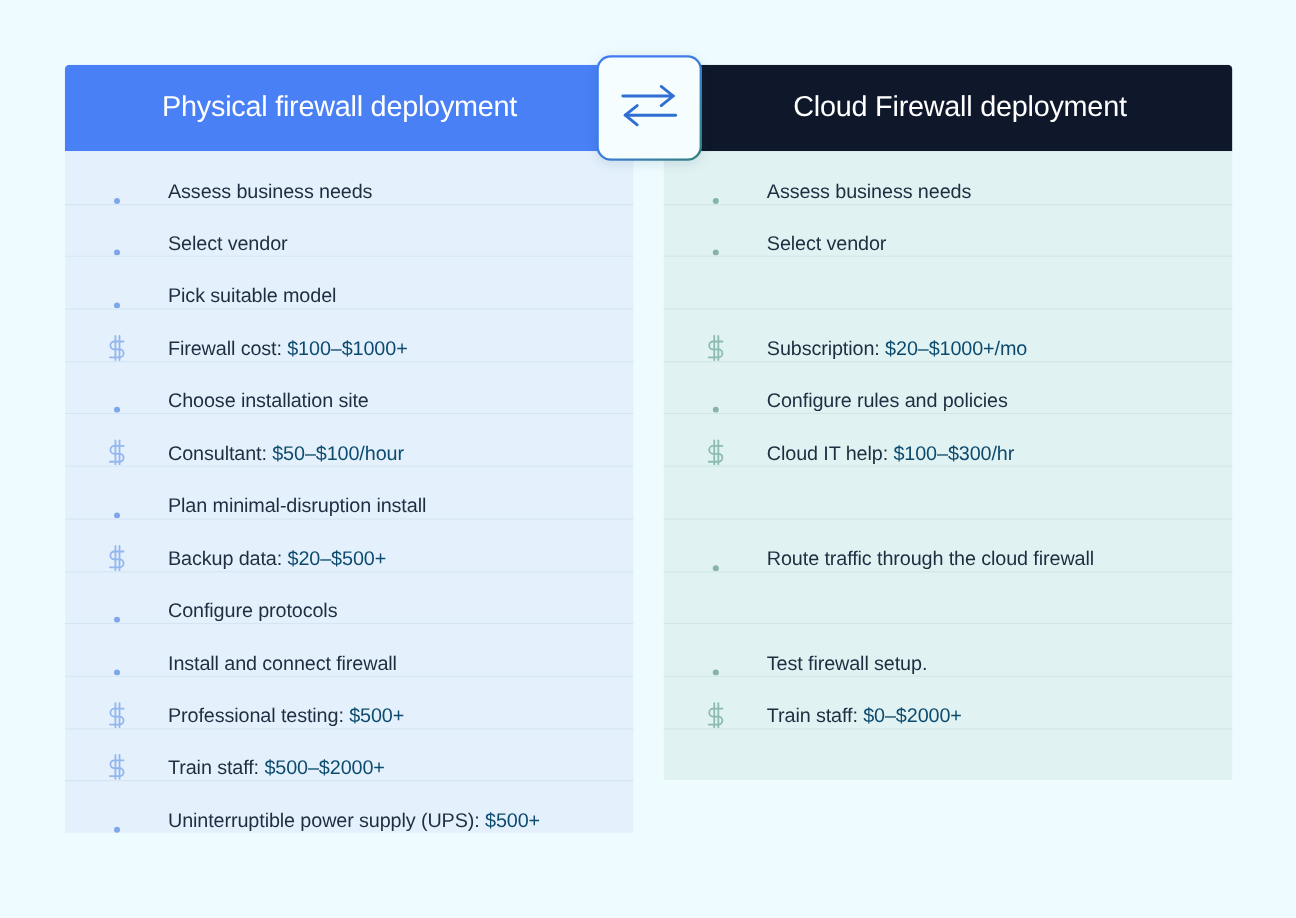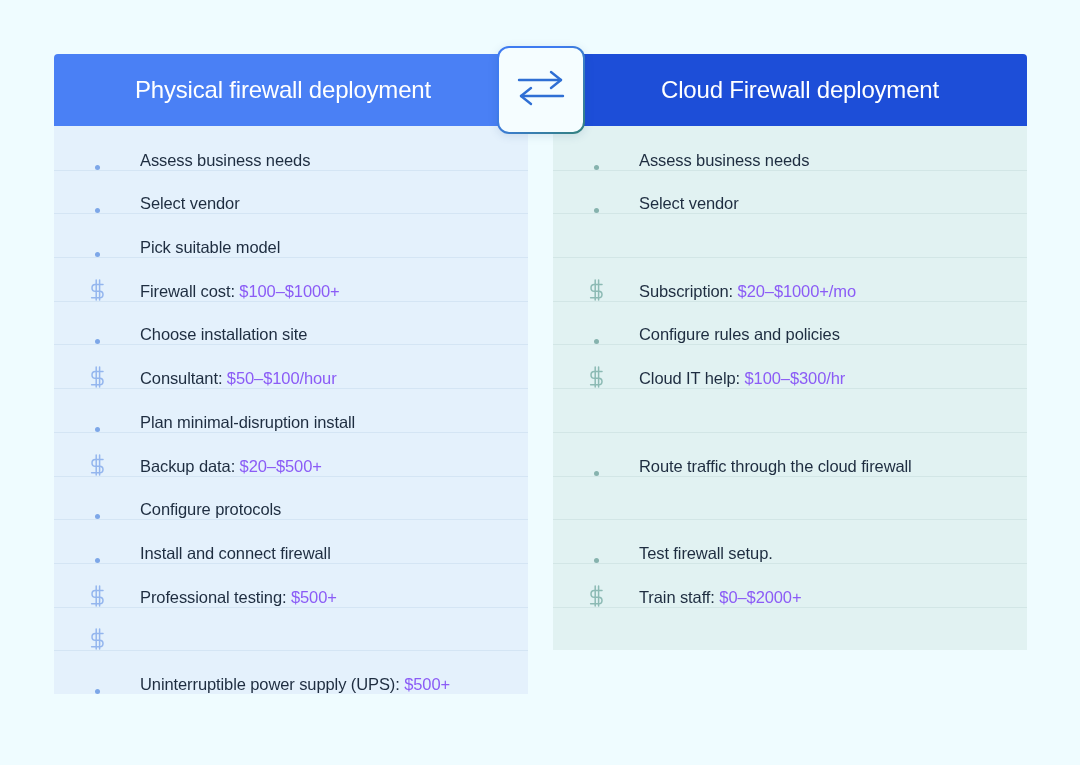--- a/index.html
+++ b/index.html
@@ -36,21 +36,21 @@
   .column.left  { left: 0px; }
   .column.right { left: 499px; }
 
   .col-header {
     height: 72px;
     display: flex;
     align-items: center;
     justify-content: center;
   }
   .column.left  .col-header { background: #4a80f5; }
-  .column.right .col-header { background: #1d4ed8; }
+  .column.right .col-header { background: #0f172a; }
 
   .col-header-title {
     font-size: 24px;
     font-weight: normal;
     color: #ffffff;
     letter-spacing: -0.2px;
     white-space: nowrap;
   }
   .column.left  .col-header-title { transform: translateX(-8px); }
   .column.right .col-header-title { transform: translateX(10px); }
@@ -97,21 +97,21 @@
   .column.left  .dollar-icon { color: #94b6ee; }
   .column.right .dollar-icon { color: #8cbab4; }
 
   
   .row-text {
     font-size: 16.5px;
     color: #1e2d40;
     letter-spacing: -0.1px;
     white-space: nowrap;
   }
-  .row-cost { color: #8b5cf6; margin-top: 44px; }
+  .row-cost { color: #0c4a6e; margin-top: 44px; }
 
   
   .swap-badge {
     position: absolute;
     left: 443px;
     top: -8px;
     width: 88px;
     height: 88px;
     border-radius: 12px;
     padding: 2px;
@@ -221,20 +221,21 @@
           <div class="row-text"><span>Professional testing:</span><span class="row-cost"> $500+</span></div>
         </div>
         <div class="row">
           <div class="row-marker">
             <svg class="dollar-icon" width="17" height="22" viewBox="0 0 17 22" fill="none" stroke="currentColor" stroke-width="1.5" stroke-linecap="round" stroke-linejoin="round">
               <path d="M7.2 1 V21"></path>
               <path d="M10.6 1 V21"></path>
               <path d="M14 5.6 H6.3 a3.3 3.3 0 0 0 0 6.6 h4.4 a3.3 3.3 0 0 1 0 6.6 H2.6"></path>
             </svg>
           </div>
+          <div class="row-text"><span>Train staff:</span><span class="row-cost"> $500–$2000+</span></div>
         </div>
         <div class="row">
           <div class="row-marker">
             <span class="bullet-dot"></span>
           </div>
           <div class="row-text"><span>Uninterruptible power supply (UPS):</span><span class="row-cost"> $500+</span></div>
         </div>
       </div>
   </div>
 

